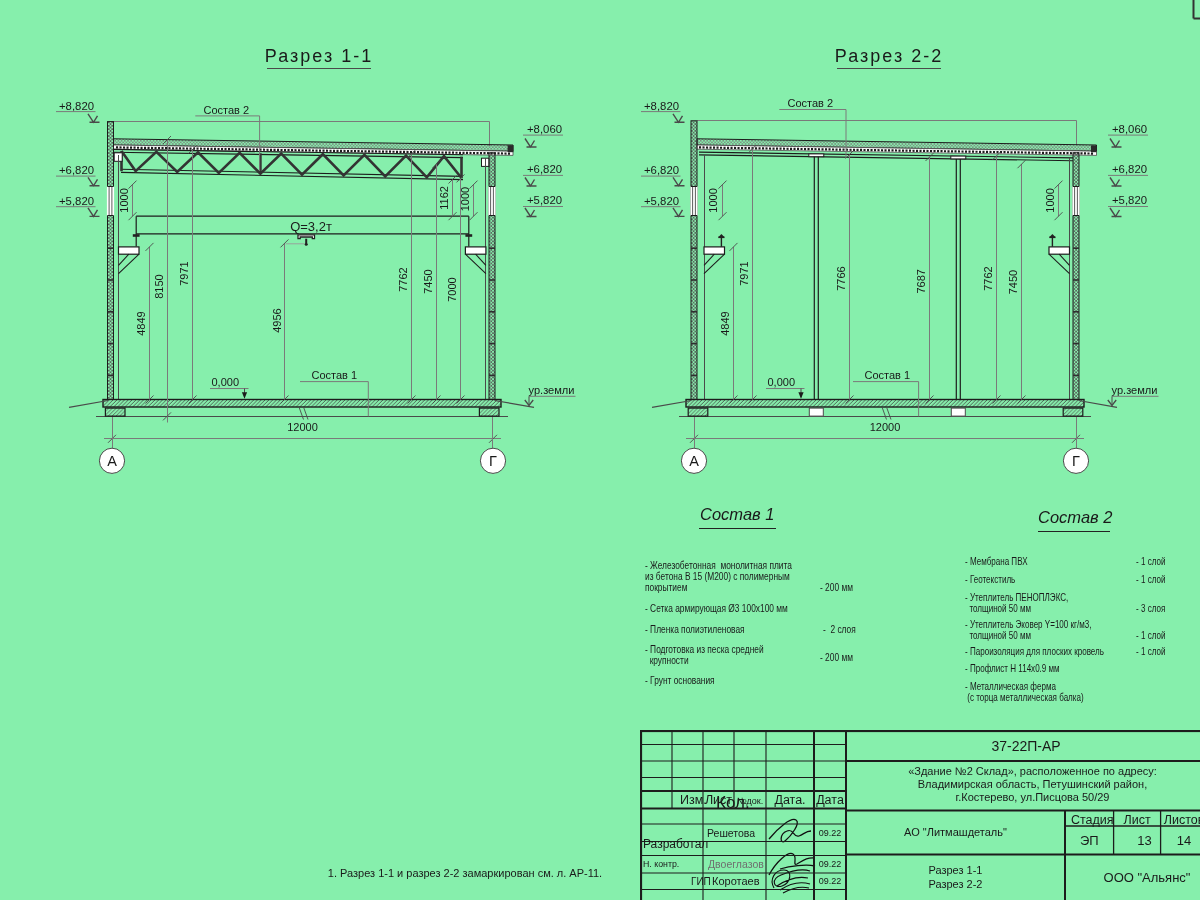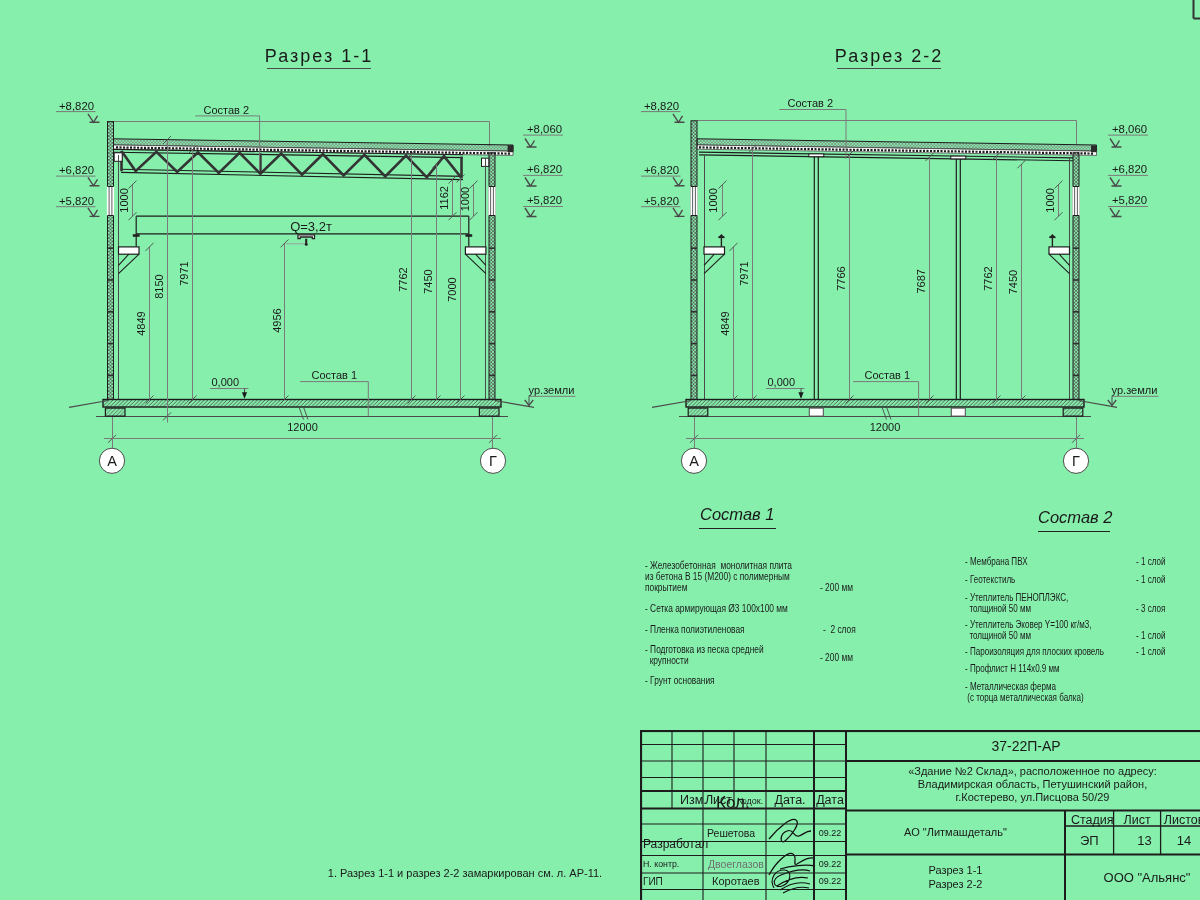--- a/index.html
+++ b/index.html
@@ -651,21 +651,21 @@
 <div class="abs" style="left:94px;top:66px;width:32px;text-align:center;font-size:9px;">№док.</div>
 <div class="abs" style="left:126px;top:63px;width:48px;text-align:center;font-size:12.5px;">Дата.</div>
 <div class="abs" style="left:174px;top:63px;width:32px;text-align:center;font-size:12.5px;">Дата</div>
 
 <div class="abs" style="left:3px;top:97.5px;font-size:12px;margin-top:9px;">Разработал</div>
 <div class="abs" style="left:67px;top:96.5px;font-size:10.5px;">Решетова</div>
 <div class="abs" style="left:174px;top:97.5px;width:32px;text-align:center;font-size:9px;">09.22</div>
 <div class="abs" style="left:3px;top:128.5px;font-size:8.8px;">Н. контр.</div>
 <div class="abs" style="left:68px;top:128px;font-size:10.5px;color:#6f6f6f;">Двоеглазов</div>
 <div class="abs" style="left:174px;top:128.5px;width:32px;text-align:center;font-size:9px;">09.22</div>
-<div class="abs" style="left:3px;top:146px;font-size:10px;">ГИП</div>
+<div class="abs" style="left:3px;top:146px;font-size:10px;padding-left:48px;">ГИП</div>
 <div class="abs" style="left:72px;top:145px;font-size:11px;">Коротаев</div>
 <div class="abs" style="left:174px;top:146px;width:32px;text-align:center;font-size:9px;">09.22</div>
 
 <div class="abs" style="left:206px;top:8px;width:360px;text-align:center;font-size:14px;">37-22П-АР</div>
 
 <div class="abs" style="left:210px;top:34.5px;width:365px;text-align:center;font-size:11px;line-height:13px;">«Здание №2 Склад», расположенное по адресу:<br>Владимирская область, Петушинский район,<br>г.Костерево, ул.Писцова 50/29</div>
 
 <div class="abs" style="left:206px;top:96px;width:219px;text-align:center;font-size:11px;">АО "Литмашдеталь"</div>
 
 <div class="abs" style="left:425px;top:82.5px;width:48.6px;text-align:right;font-size:12.5px;">Стадия</div>

